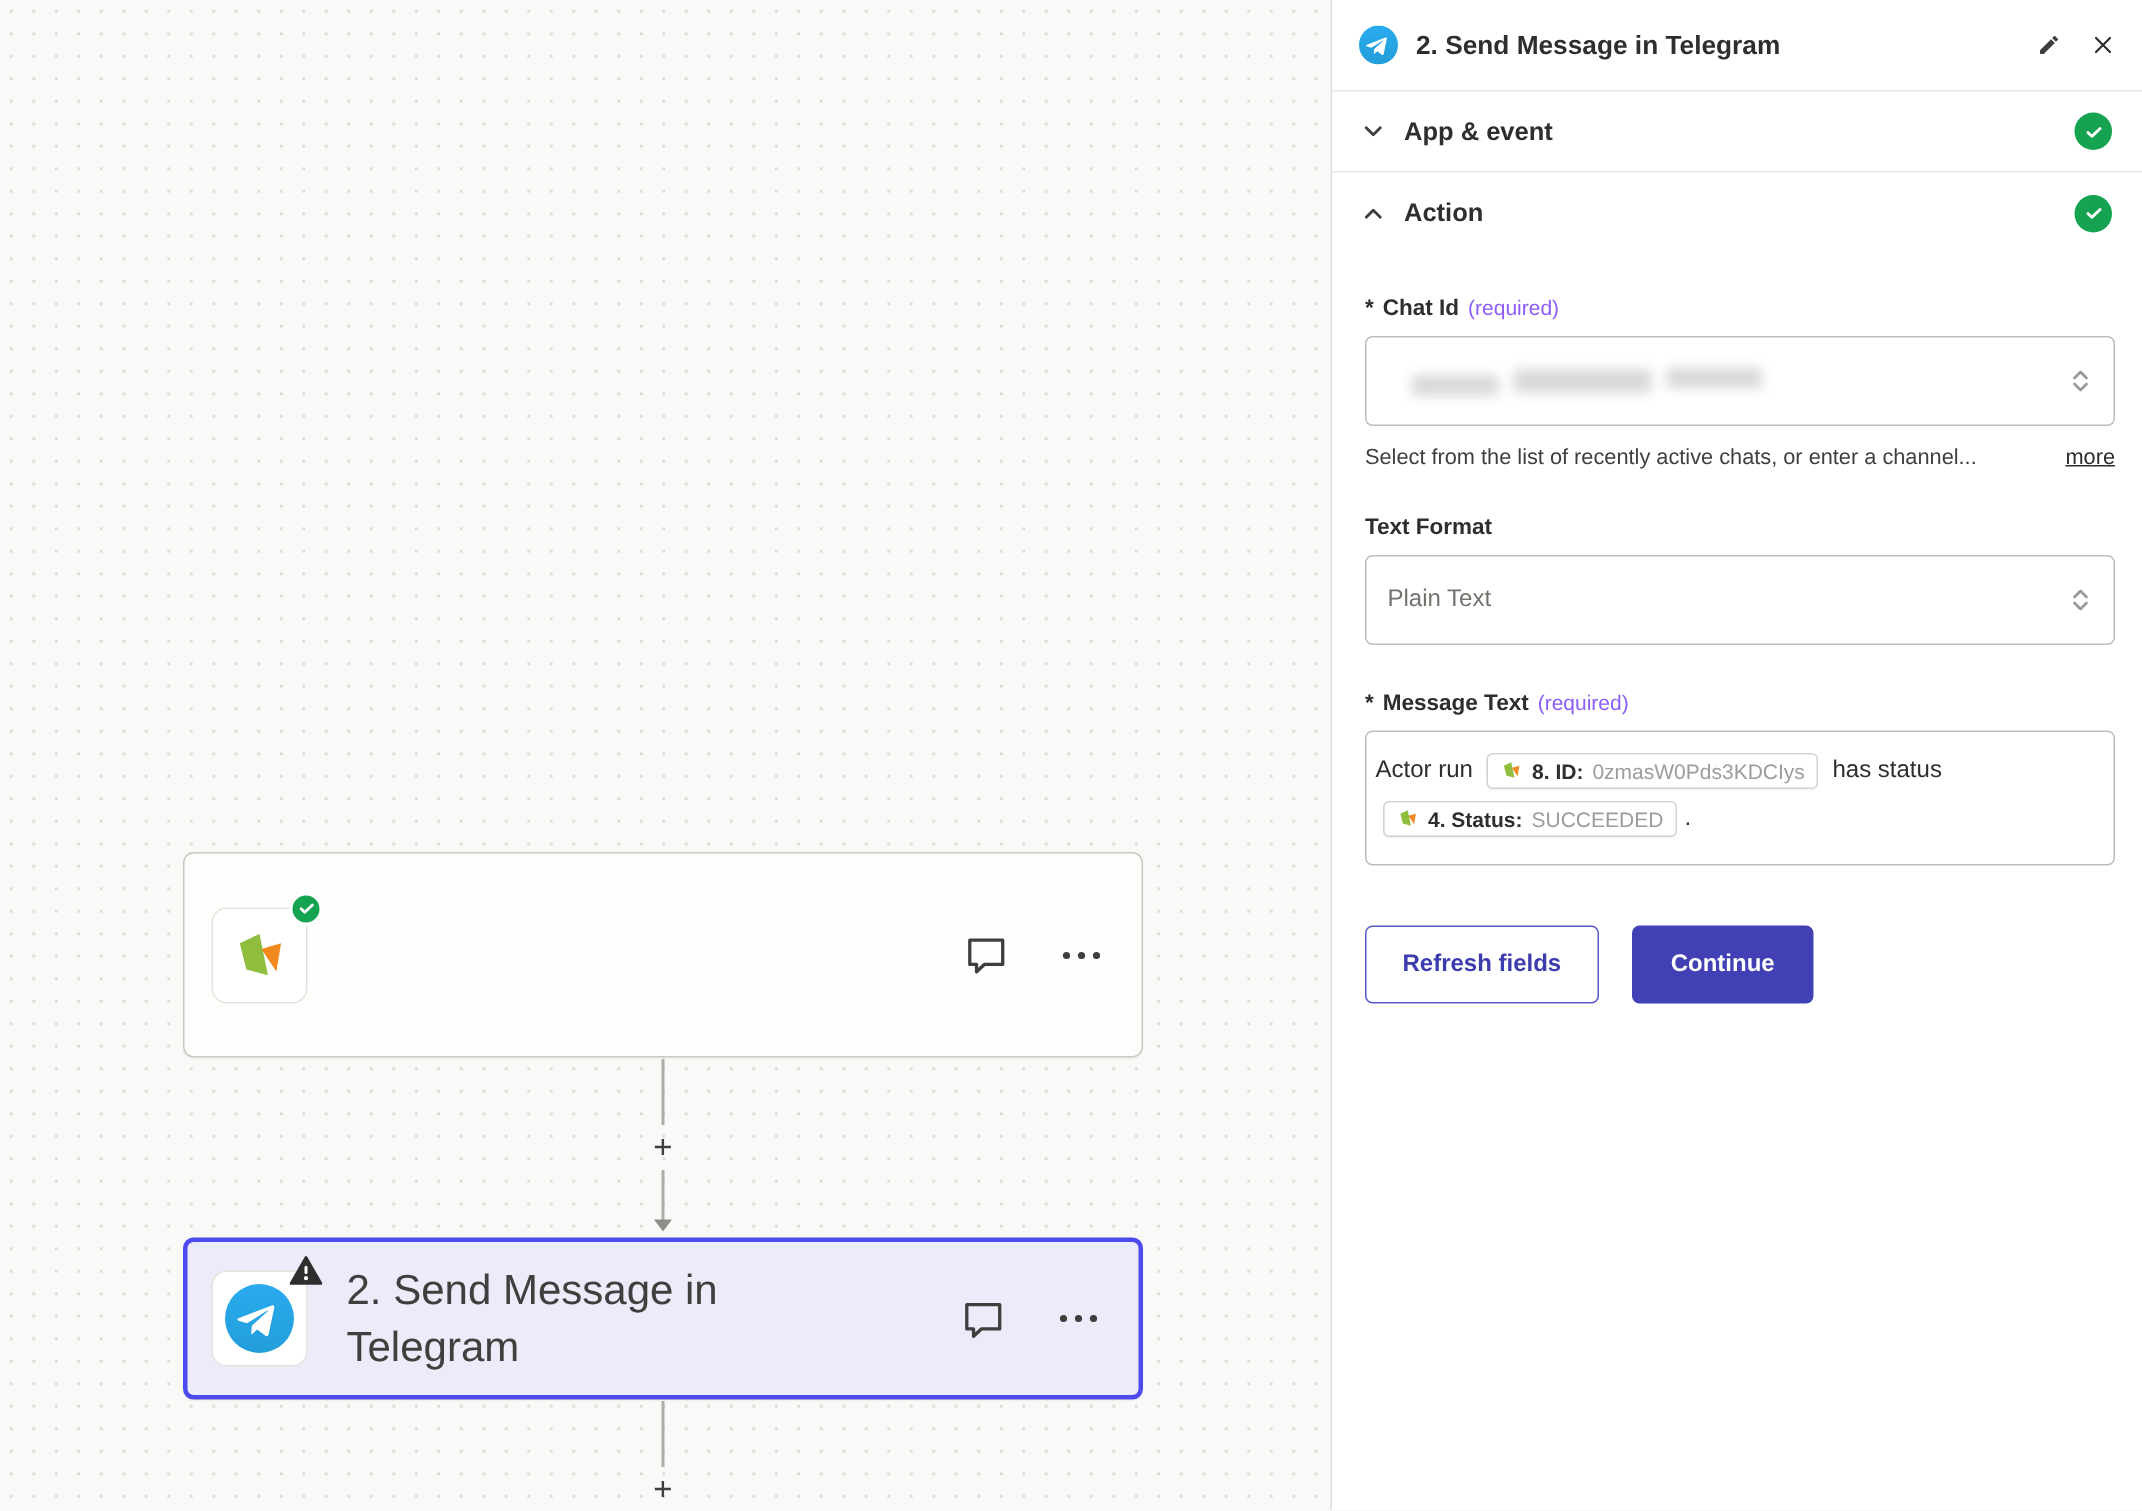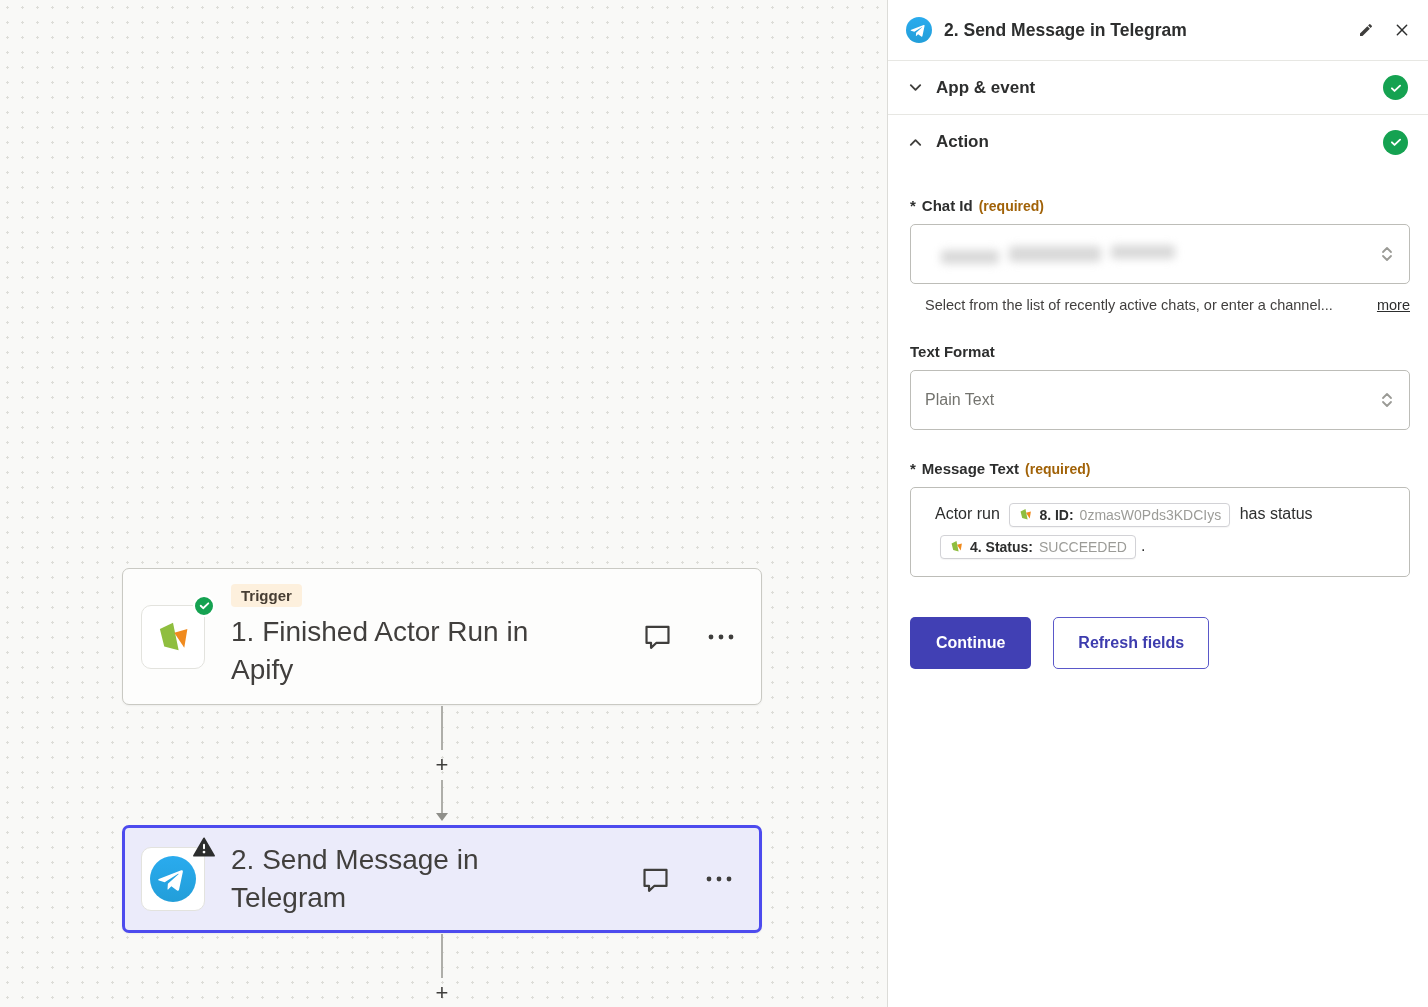--- a/index.html
+++ b/index.html
@@ -75,44 +75,44 @@
   .section-label { font-size:17px; font-weight:700; color:#2d2e2e; }
   .status-right { margin-left:auto; display:flex; align-items:center; }
   .check-circle {
     width:25px; height:25px; border-radius:50%; background:#15a251;
     display:flex; align-items:center; justify-content:center;
   }
 
   .action-content { flex:none; padding:28px 18px 0 22px; }
   .field-label-row { display:flex; align-items:baseline; gap:6px; margin-bottom:10px; }
   .req-mark, .field-label { font-size:15px; font-weight:700; color:#2d2e2e; }
-  .req-note { font-size:14px; color:#a16207;font-weight:bold; }
+  .req-note { font-size:14px; color:#8b5cf6; }
 
   .select-box {
     height:60px; border:1px solid #bdbdb8; border-radius:5px; background:#fff;
     display:flex; align-items:center; padding:0 14px; cursor:pointer;
   }
   .stepper { margin-left:auto; display:flex; }
   .redacted { display:flex; align-items:center; gap:10px; margin-left:16px; filter:blur(4px); }
   .redacted i { display:block; background:#d9d9d9; border-radius:3px; height:16px; }
   .redacted i:nth-child(1){ width:58px; height:14px; margin-top:6px; }
   .redacted i:nth-child(2){ width:92px; }
   .redacted i:nth-child(3){ width:64px; height:14px; margin-top:-4px; }
 
-  .helper-row { display:flex; align-items:flex-start; margin-top:13px;margin-left:15px; }
+  .helper-row { display:flex; align-items:flex-start; margin-top:13px; }
   .helper-text { flex:1; font-size:14.5px; color:#413f3e; }
   .more-link { margin-left:12px; font-size:14.5px; font-weight:500; color:#2d2e2e; text-decoration:underline; cursor:pointer; }
 
   .group-gap { margin-top:30px; }
   .placeholder-value { font-size:16px; color:#73736e; }
 
   .message-box {
     margin-top:8px; min-height:90px;
     border:1px solid #bdbdb8; border-radius:5px; background:#fff;
-    padding:10px 24px; font-size:16px; line-height:32px; color:#2d2e2e; cursor:text;
+    padding:10px 6px; font-size:16px; line-height:32px; color:#2d2e2e; cursor:text;
   }
   .token {
     display:inline-flex; align-items:center; gap:6px; vertical-align:middle;
     border:1px solid #d2d2d6; background:#fff; border-radius:4px;
     padding:2px 8px; font-size:14px; line-height:18px; margin:0 5px;
     box-shadow:0 1px 1px rgba(0,0,0,.04); cursor:pointer;
   }
   .token b { font-weight:700; color:#2d2e2e; }
   .token-val { color:#9c9c98; }
 
@@ -139,24 +139,20 @@
     <div class="icon-tile">
       <svg width="40" height="40" viewBox="0 0 32 32">
         <polygon points="5.5,9.5 16,4.5 20.5,26.5 9,23.5" fill="#8fbe3f"></polygon>
         <polygon points="17,12.5 27.5,9.5 25,24.5" fill="#f08a1d"></polygon>
       </svg>
       <span class="status-badge check-badge">
         <svg width="13" height="13" viewBox="0 0 24 24">
             <path d="M5 12.5l4.5 4.5L19 8" stroke="#fff" stroke-width="3.4" fill="none" stroke-linecap="round" stroke-linejoin="round"></path>
           </svg>
       </span>
-    </div>
-    <div class="card-main">
-      <span class="trigger-badge">Trigger</span>
-      <div class="card-title">1. Finished Actor Run in Apify</div>
     </div>
     <div class="card-actions">
       <button class="icon-btn">
         <svg width="31" height="31" viewBox="0 0 24 24" fill="none" stroke="#3f3e3c" stroke-width="1.7" stroke-linejoin="round">
             <path d="M3.5 4.5h17v12.5h-9.5l-4 3.8v-3.8h-3.5z"></path>
           </svg>
       </button>
       <button class="icon-btn">
         <svg width="28" height="10" viewBox="0 0 28 10">
             <circle cx="4" cy="5" r="2.4" fill="#3f3e3c"></circle>
@@ -314,19 +310,19 @@
         <svg width="15" height="15" viewBox="0 0 32 32">
           <polygon points="5.5,9.5 16,4.5 20.5,26.5 9,23.5" fill="#8fbe3f"></polygon>
           <polygon points="17,12.5 27.5,9.5 25,24.5" fill="#f08a1d"></polygon>
         </svg>
         <b>4. Status:</b>
         <span class="token-val">SUCCEEDED</span>
       </span><span>.</span>
     </div>
 
     <div class="buttons-row">
+      <button class="btn btn-outline">Refresh fields</button>
       <button class="btn btn-primary">Continue</button>
-      <button class="btn btn-outline">Refresh fields</button>
     </div>
   </div>
 
 
 </aside>
 
 </body></html>

